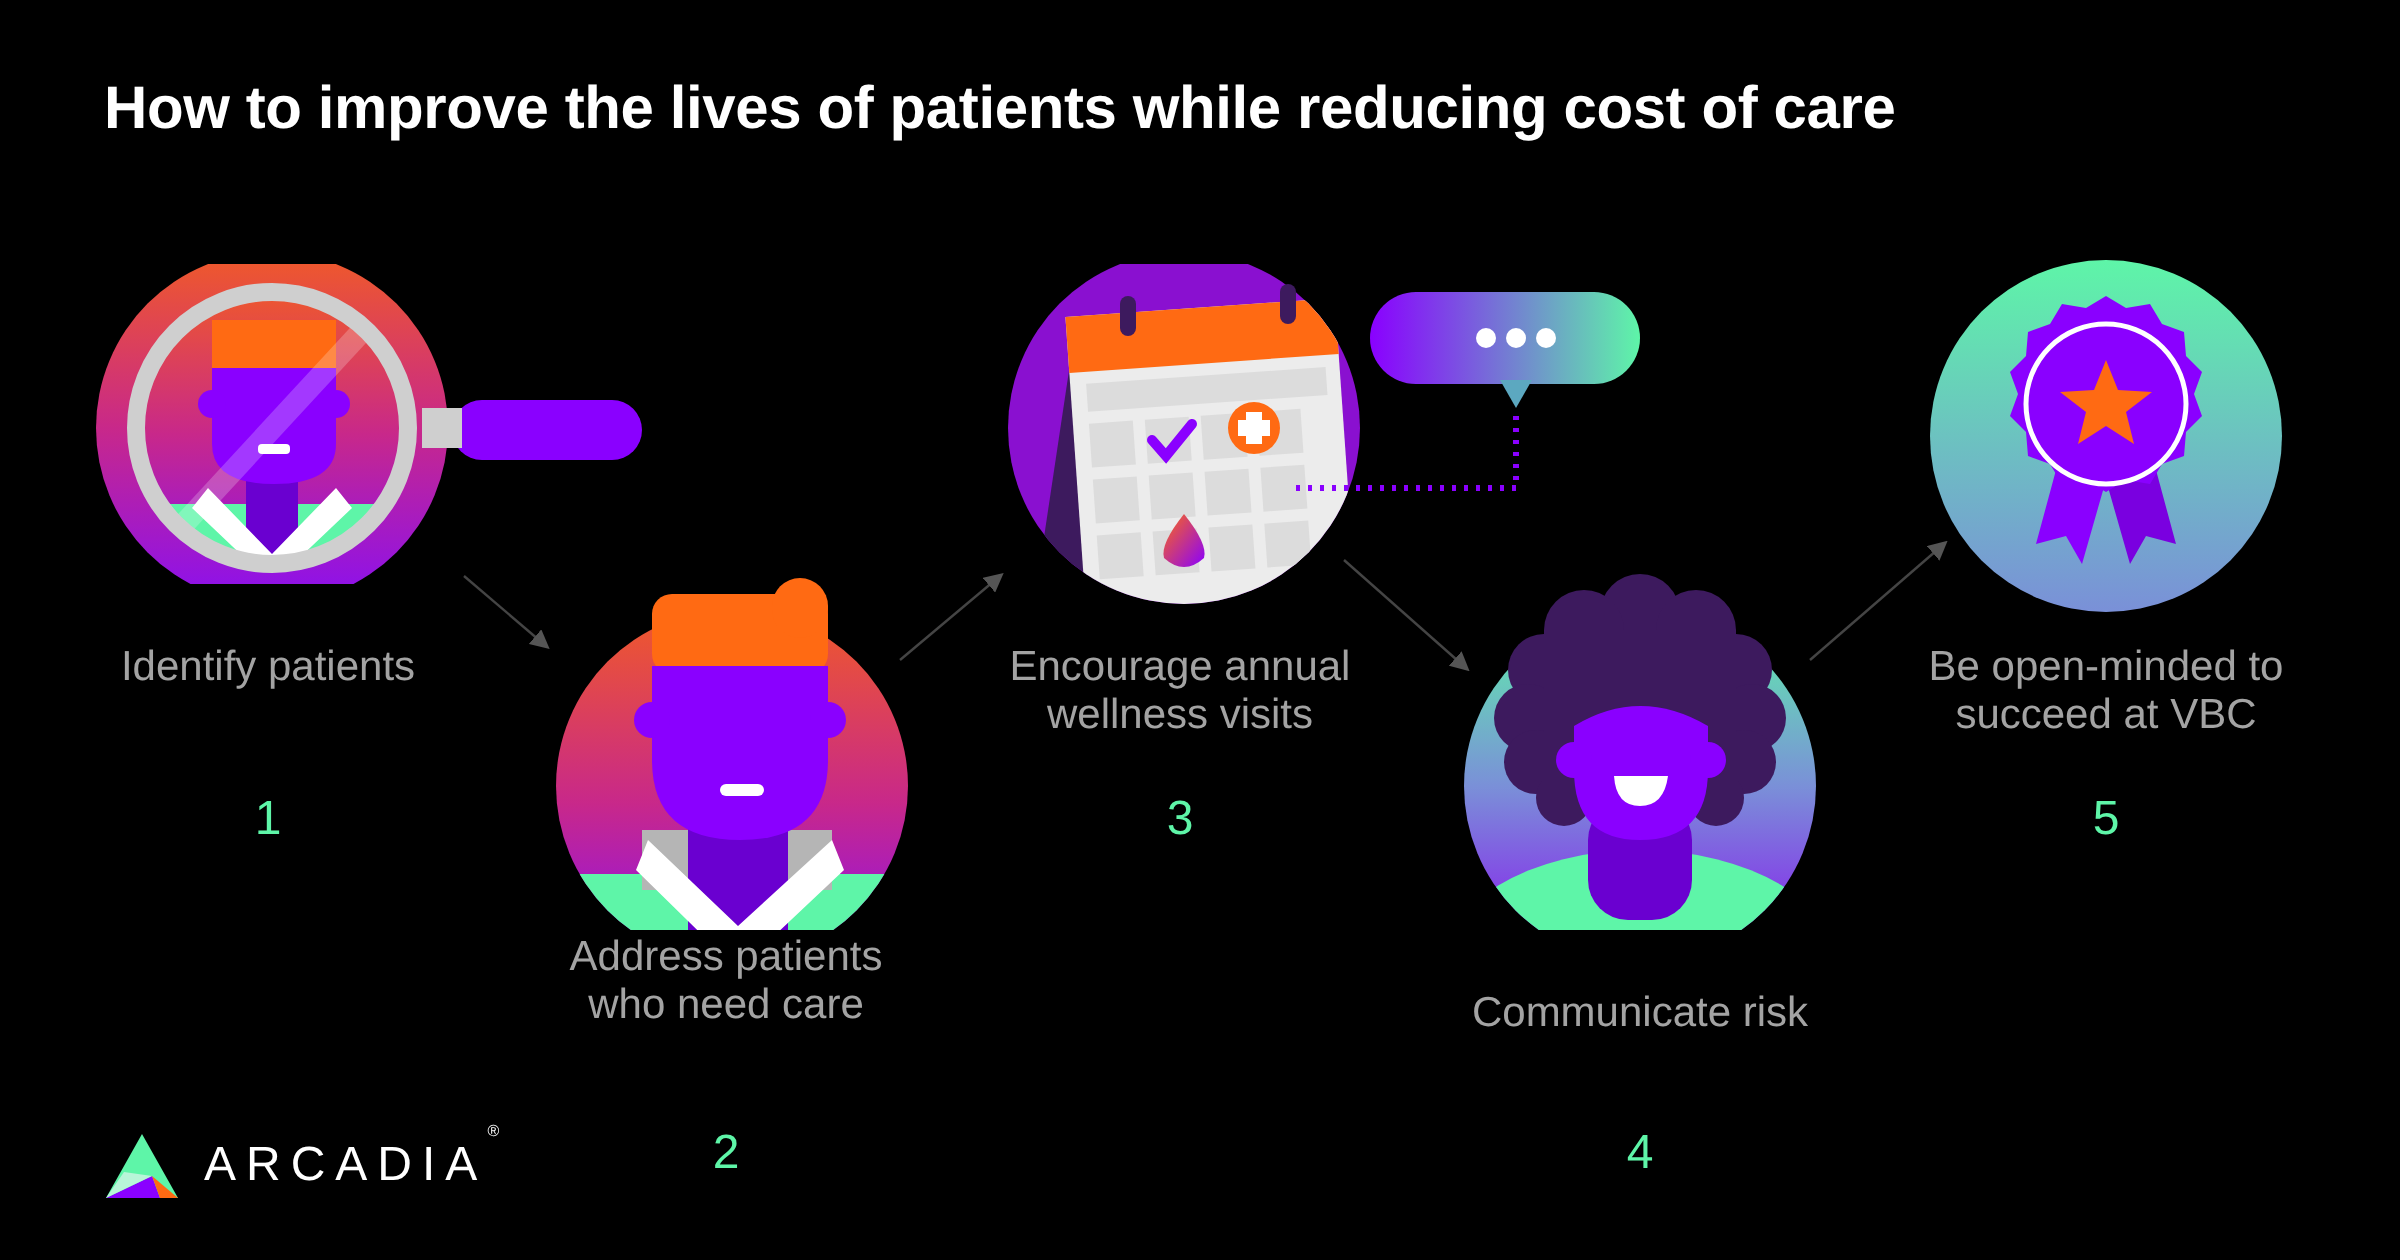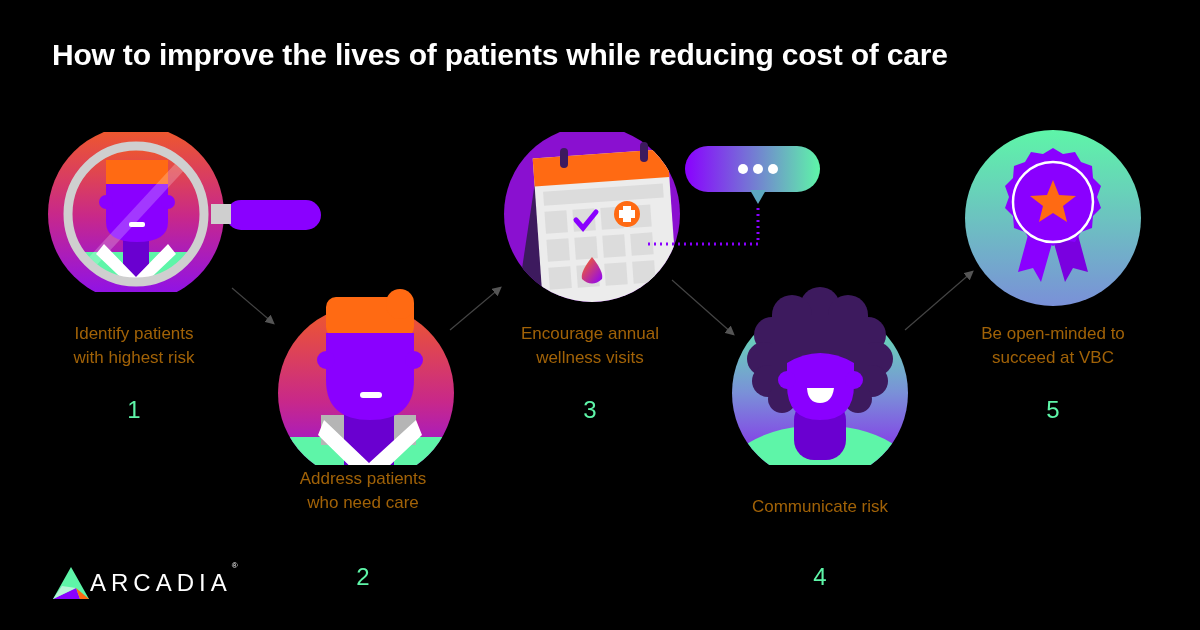--- a/index.html
+++ b/index.html
@@ -1,23 +1,23 @@
 <!DOCTYPE html>
 <html><head>
 <meta charset="utf-8">
 <style>
   * { margin:0; padding:0; box-sizing:border-box; }
   html, body { width:1200px; height:630px; background:#000; overflow:hidden; }
   body { position:relative; font-family:"Liberation Sans", "DejaVu Sans", sans-serif; color:#fff; }
   .title { position:absolute; left:52px; top:38px; font-size:30px; font-weight:700; letter-spacing:-0.2px; white-space:nowrap; }
   .abs { position:absolute; }
-  .label { position:absolute; text-align:center; font-size:17px; line-height:24px; color:#a16207; width:220px; }
+  .label { position:absolute; text-align:center; font-size:21px; line-height:24px; color:#a3a3a3; width:220px; }
   .num { position:absolute; text-align:center; font-size:24px; color:#5ef5a8; width:60px; }
   svg { display:block; }
-  .logo { position:absolute; left:52px; top:566px; display:flex; align-items:center; gap:0; }
+  .logo { position:absolute; left:52px; top:566px; display:flex; align-items:center; gap:12px; }
   .logo-text { font-size:24px; letter-spacing:5px; font-weight:400; }
   .reg { font-size:8px; vertical-align:top; position:relative; top:-8px; letter-spacing:0; }
 </style>
 </head>
 <body>
 
 <div class="title">How to improve the lives of patients while reducing cost of care</div>
 
 <svg class="abs" style="left:0;top:0" width="1200" height="630">
   <defs>
@@ -56,21 +56,20 @@
       <circle cx="60" cy="70" r="7" fill="#8a00ff"></circle>
         <circle cx="122" cy="70" r="7" fill="#8a00ff"></circle>
       <rect x="83" y="90" width="16" height="5" rx="2" fill="#fff"></rect>
       <path d="M20 150 L140 20 L155 20 L35 150Z" fill="rgba(255,255,255,0.22)"></path>
     </g>
     <circle cx="90" cy="82" r="68" fill="none" stroke="#cfcfcf" stroke-width="9"></circle>
   </svg>
 </div>
 <div class="label" style="left:24px;top:322px">
   <div>Identify patients</div>
-  <div>with highest risk</div>
 </div>
 <div class="num" style="left:104px;top:396px">1</div>
 
 <div class="abs" style="left:276px;top:285px">
   <svg width="180" height="180">
     <defs>
       <linearGradient id="g2" x1="0" y1="0" x2="0" y2="1">
         <stop offset="0" stop-color="#f05a28"></stop>
           <stop offset="0.55" stop-color="#c8288a"></stop>
           <stop offset="1" stop-color="#8a10f0"></stop>

